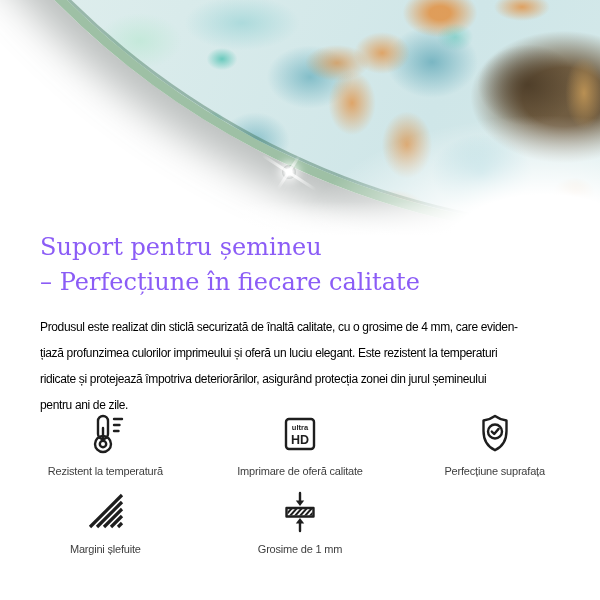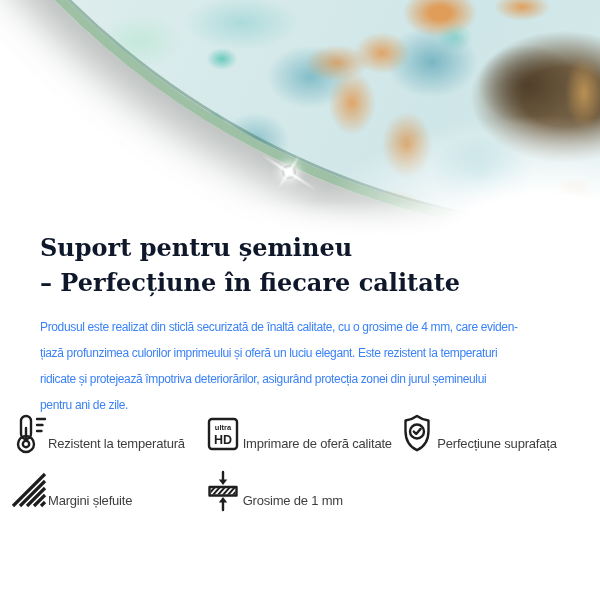--- a/index.html
+++ b/index.html
@@ -43,29 +43,29 @@
   .sparkle .ray2{width:40px;height:2.5px;left:-20px;top:-1.25px;transform:rotate(123deg);}
   .sparkle .core{position:absolute;width:14px;height:14px;left:-7px;top:-7px;border-radius:50%;
     background:radial-gradient(circle,#fff 0 30%,rgba(255,255,255,0) 70%);
     box-shadow:0 0 10px 3px rgba(255,255,255,.9);}
   .hero-glare{position:absolute;inset:0;z-index:4;pointer-events:none;
     background:
       radial-gradient(340px 180px at 545px 245px, #fff 28%, rgba(255,255,255,0) 72%),
       linear-gradient(to bottom, rgba(255,255,255,0) 84%, #fff 98%);}
   
   .content{position:relative;z-index:5;padding:0 40px;}
-  h1{margin:-10px 0 0;font-family:"DejaVu Serif","Liberation Serif",serif;font-weight:700;
-    font-size:24px;line-height:35px;color:#0f172a;}
-  .desc{margin:14px 0 0;font-size:12px;line-height:26px;letter-spacing:-0.35px;color:#3b82f6;
+  h1{margin:-10px 0 0;font-family:"DejaVu Serif","Liberation Serif",serif;font-weight:400;
+    font-size:24px;line-height:35px;color:#8b5cf6;}
+  .desc{margin:14px 0 0;font-size:12px;line-height:26px;letter-spacing:-0.35px;color:#000000;
     white-space:pre;}
   
   .features{display:grid;grid-template-columns:repeat(3,1fr);margin:-6px 8px 0;row-gap:13px;}
-  .feature{display:flex;flex-direction:row;align-items:center;}
+  .feature{display:flex;flex-direction:column;align-items:center;}
   .feature svg{width:40px;height:44px;display:block;color:#1e1e1e;}
-  .feature-label{margin-top:19px;font-size:13px;letter-spacing:-0.2px;color:#3e3e3e;
+  .feature-label{margin-top:9px;font-size:11px;letter-spacing:-0.2px;color:#3e3e3e;
     white-space:nowrap;}
   .stroke{fill:none;stroke:currentColor;stroke-width:2.4;stroke-linecap:round;stroke-linejoin:round;}
   .fillb{fill:currentColor;stroke:none;}
 </style>
 </head>
 <body>
 
 <div class="hero">
   <div class="glass-disc"></div>
   <div class="sparkle">

